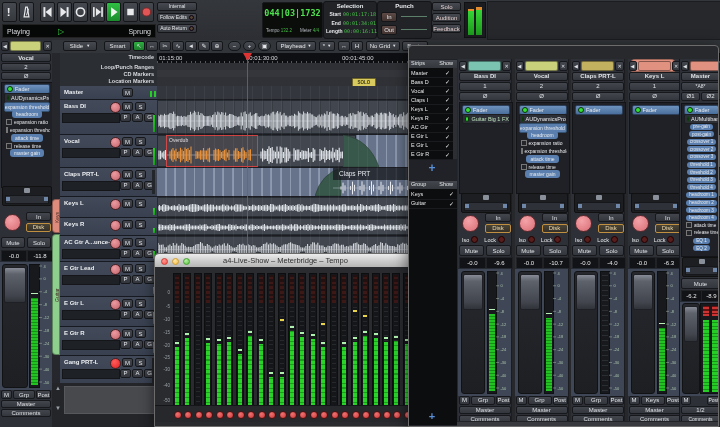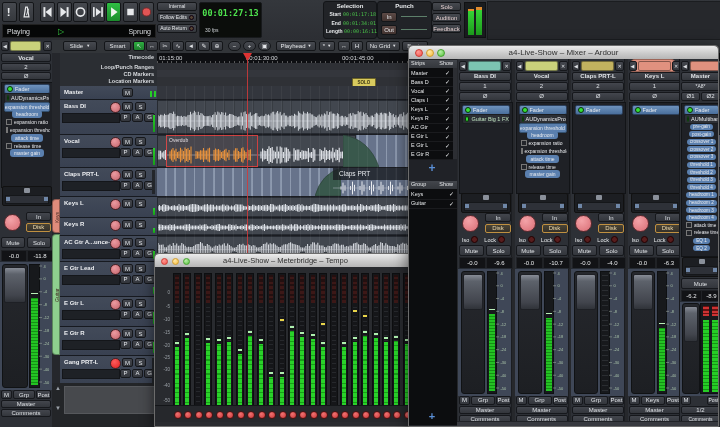--- a/index.html
+++ b/index.html
@@ -108,25 +108,32 @@
         <div class="btn small" style="left: 0px; top: 13px; width: 40px; height: 9px; font-size: 5px; white-space: nowrap; overflow: hidden;">
           <span>Follow Edits</span>
           <span class="led" style="margin-left: 2px; width: 3px; height: 3px; background: rgb(85, 68, 51);"></span>
         </div>
         <div class="btn small" style="left: 0px; top: 24px; width: 40px; height: 9px; font-size: 5px; white-space: nowrap; overflow: hidden;">
           <span>Auto Return</span>
           <span class="led" style="margin-left: 2px; width: 3px; height: 3px; background: rgb(85, 68, 51);"></span>
         </div>
       </div>
 
-    <div class="clockbox" style="left:199px;top:2px;width:61px;height:34px;">
-      <div class="clock-digits" style="font-size:8.5px;top:5px;">00:01:27:13</div>
-      <div class="tinylabel" style="left:5px;bottom:4px;color:#cfd3d7;">30 fps</div>
+
+    <div class="clockbox" style="left:262px;top:2px;width:59px;height:34px;">
+      <div class="clock-digits" style="font-size:8.5px;top:5px;">044|03|1732</div>
+      <div class="tinylabel" style="left:3px;bottom:4px;font-size:4.5px;">
+        <span>Tempo</span>
+        <span class="tinygreen">132.2</span>
+      </div>
+      <div class="tinylabel" style="right:3px;bottom:4px;font-size:4.5px;">
+        <span>Meter</span>
+        <span class="tinygreen">4/4</span>
+      </div>
     </div>
-
 
     <div class="panel" style="left:323px;top:1px;width:52px;height:36px;background:#212327;">
       <div class="abs" style="left:0;right:0;top:1px;text-align:center;font-size:6px;font-weight:bold;color:#e8eaec;">Selection</div>
       <div id="selection-rows">
           <div class="abs" style="left: 2px; top: 9px; width: 50px; height: 8px; font-size: 5px; display: flex;">
             <div style="width: 16px; text-align: right; color: rgb(230, 232, 234); font-weight: bold;">Start</div>
             <div style="margin-left: 2px; color: rgb(73, 192, 73); font-family: &quot;DejaVu Sans Mono&quot;, monospace;">00:01:17:18</div>
           </div>
           <div class="abs" style="left: 2px; top: 17.6px; width: 50px; height: 8px; font-size: 5px; display: flex;">
             <div style="width: 16px; text-align: right; color: rgb(230, 232, 234); font-weight: bold;">End</div>
@@ -675,26 +682,20 @@
           <div style="position: absolute; left: 217.55px; top: 4.5px; width: 6px; height: 6px; border-radius: 50%; background: radial-gradient(circle at 38% 32%, rgb(239, 114, 114), rgb(204, 53, 53)); border: 1px solid rgb(74, 18, 18);"></div>
           <div style="position: absolute; left: 228px; top: 4.5px; width: 6px; height: 6px; border-radius: 50%; background: radial-gradient(circle at 38% 32%, rgb(239, 114, 114), rgb(204, 53, 53)); border: 1px solid rgb(74, 18, 18);"></div>
           <div style="position: absolute; left: 238.45px; top: 4.5px; width: 6px; height: 6px; border-radius: 50%; background: radial-gradient(circle at 38% 32%, rgb(239, 114, 114), rgb(204, 53, 53)); border: 1px solid rgb(74, 18, 18);"></div>
           <div style="position: absolute; left: 248.9px; top: 4.5px; width: 6px; height: 6px; border-radius: 50%; background: radial-gradient(circle at 38% 32%, rgb(239, 114, 114), rgb(204, 53, 53)); border: 1px solid rgb(74, 18, 18);"></div>
           <div style="position: absolute; left: 259.35px; top: 4.5px; width: 6px; height: 6px; border-radius: 50%; background: radial-gradient(circle at 38% 32%, rgb(239, 114, 114), rgb(204, 53, 53)); border: 1px solid rgb(74, 18, 18);"></div>
         </div>
       </div>
   </div>
 
   <div class="abs" id="mixer" style="left:408px;top:45px;width:311px;height:382px;background:#27292d;border:1px solid #6c6c6c;border-radius:4px 4px 0 0;box-shadow:0 3px 16px rgba(0,0,0,.6);box-sizing:border-box;">
-    <div class="mac-title">
-      <div class="trafficlight" style="left:6px;top:3px;width:8px;height:8px;background:radial-gradient(circle at 35% 30%,#ff9a94,#f4554d);border:1px solid #ce3c34;"></div>
-      <div class="trafficlight" style="left:17px;top:3px;width:8px;height:8px;background:radial-gradient(circle at 35% 30%,#ffe9a8,#f6bd3e);border:1px solid #d29e31;"></div>
-      <div class="trafficlight" style="left:28px;top:3px;width:8px;height:8px;background:radial-gradient(circle at 35% 30%,#b7f0a8,#59c23f);border:1px solid #46a330;"></div>
-      <div class="title-text">a4-Live-Show – Mixer – Ardour</div>
-    </div>
     <div class="abs" id="mixer-body" style="left:0;top:13px;right:0;bottom:0;background:#26282c;overflow:hidden;">
         <div style="position: absolute; left: 0px; top: 0px; width: 48px; height: 100%; background: rgb(32, 34, 39);">
           <div style="position: absolute; left: 0px; top: 1px; width: 100%; height: 8px; background: linear-gradient(rgb(67, 70, 76), rgb(52, 55, 60)); border-bottom: 1px solid rgb(20, 22, 25); font-size: 5.5px; display: flex;">
             <div style="margin-left: 2px;">Strips</div>
             <div style="margin-left: auto; margin-right: 4px;">Show</div>
           </div>
           <div style="position: absolute; left: 0px; top: 9px; width: 44px; height: 91px; background: rgb(12, 13, 15);">
             <div class="checkrow" style="position: absolute; left: 0px; top: 0px; width: 100%; height: 9px; display: flex; align-items: center; font-size: 5.5px; border-bottom: 1px solid rgb(26, 27, 30);">
               <div style="margin-left: 2px; white-space: nowrap; overflow: hidden;">Master</div>
               <div style="margin-left: auto; margin-right: 3px; font-size: 6px; color: rgb(232, 234, 236);">✓</div>

